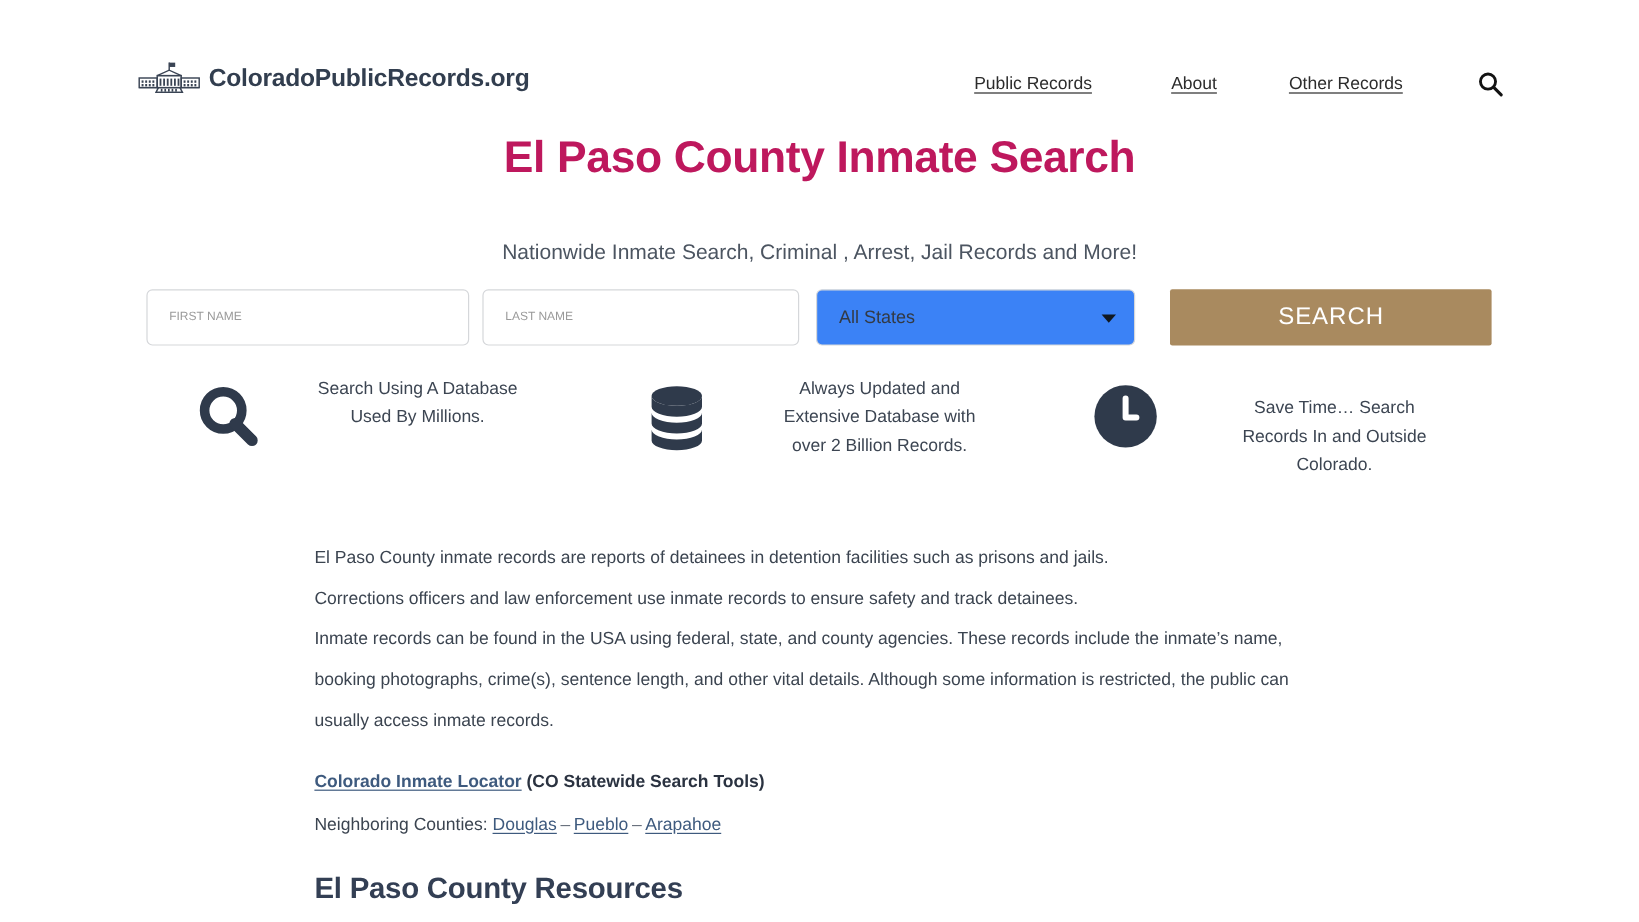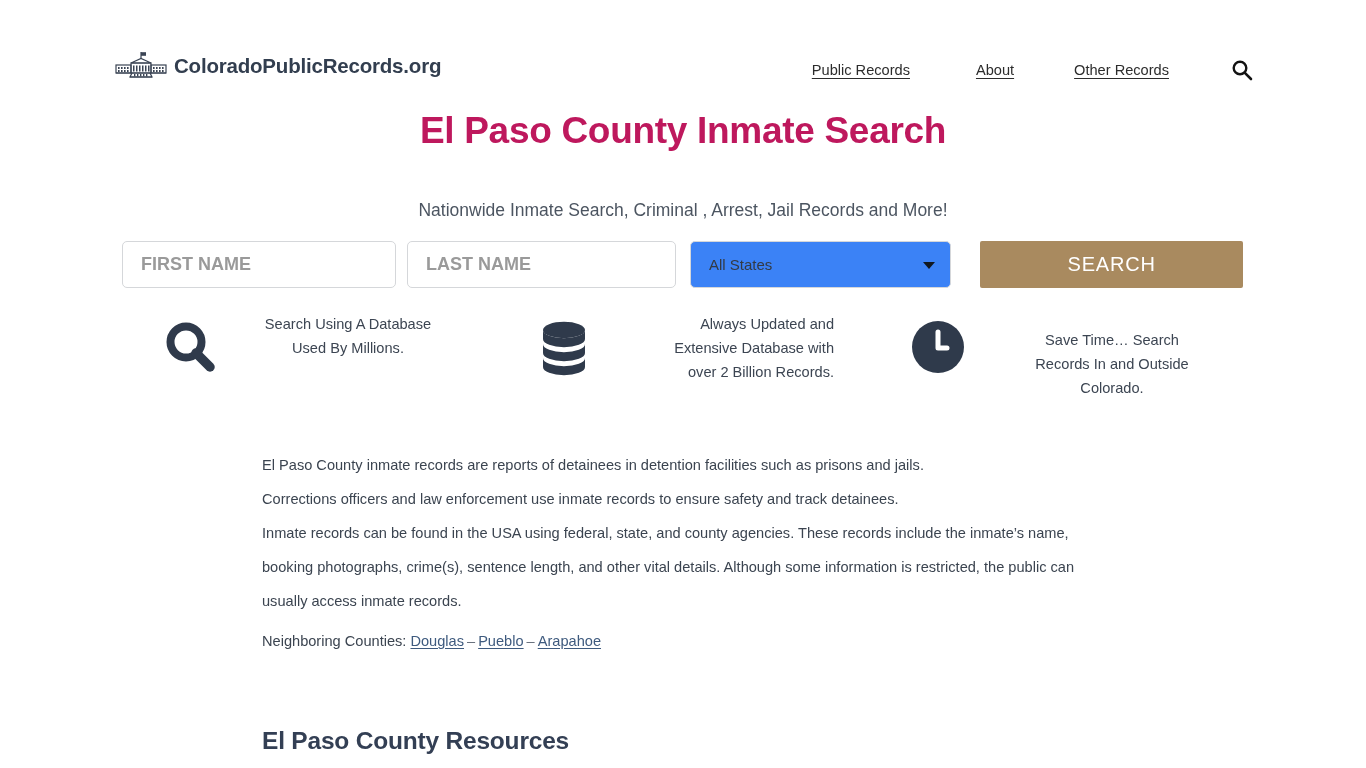--- a/index.html
+++ b/index.html
@@ -120,25 +120,24 @@
     height: 47px;
     display: flex;
     align-items: stretch;
   }
   .sf-input {
     height: 47px;
     border: 1px solid #d5d7da;
     border-radius: 5px;
     background: #fff;
     font-family: "Liberation Sans", sans-serif;
-    font-size: 18px;
+    font-size: 10px;
     color: #3a3a3a;
     padding: 0 18px;
     outline: none;
-    font-weight: bold;
   }
   .sf-input::placeholder { color: #9a9a9a; }
   .sf-first { width: 274px; }
   .sf-last  { width: 269px; margin-left: 11px; }
 
   .sf-select-wrap {
     position: relative;
     width: 272px;
     height: 47px;
     margin-left: 14px;
@@ -208,21 +207,21 @@
   }
   .feature-text {
     flex: 1;
     text-align: center;
     font-size: 14.6px;
     line-height: 24px;
     color: #3c4552;
     padding-right: 18px;
   }
   .feature-1 .feature-text { padding: 0 58px 0 0; }
-  .feature-2 .feature-text { padding: 0 36px 0 0; text-align: right; }
+  .feature-2 .feature-text { padding: 0 36px 0 0; }
   .feature-3 .feature-text { padding: 0 26px 0 0; margin-top: 16px; }
 
   
   .article {
     position: absolute;
     top: 448px;
     left: 262px;
     width: 830px;
   }
   .article p {
@@ -416,20 +415,23 @@
       </span>
     </div>
 
   </section>
 
   <article class="article">
     <p>El Paso County inmate records are reports of detainees in detention facilities such as prisons and jails.</p>
     <p>Corrections officers and law enforcement use inmate records to ensure safety and track detainees.</p>
     <p class="art-long">Inmate records can be found in the USA using federal, state, and county agencies. These records include the inmate’s name, booking photographs, crime(s), sentence length, and other vital details. Although some information is restricted, the public can usually access inmate records.</p>
 
+    <div class="locator-line">
+      <span class="locator-link">Colorado Inmate Locator</span><span> </span><span class="locator-suffix">(CO Statewide Search Tools)</span>
+    </div>
 
     <div class="neighbors-line">
       <span>Neighboring Counties:</span>
       <span class="nb-link">Douglas</span><span class="nb-dash">–</span><span class="nb-link">Pueblo</span><span class="nb-dash">–</span><span class="nb-link">Arapahoe</span>
     </div>
   </article>
 
   <h2 class="resources-heading">El Paso County Resources</h2>
 
 </div>

